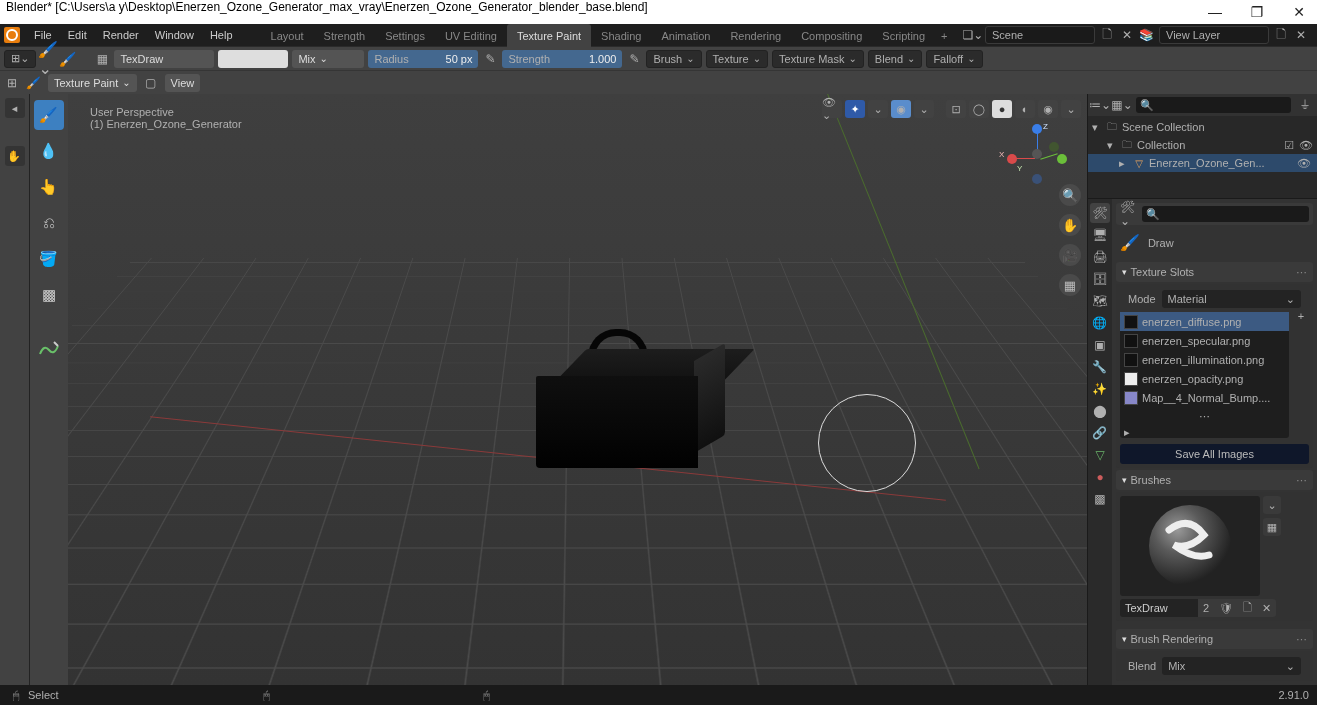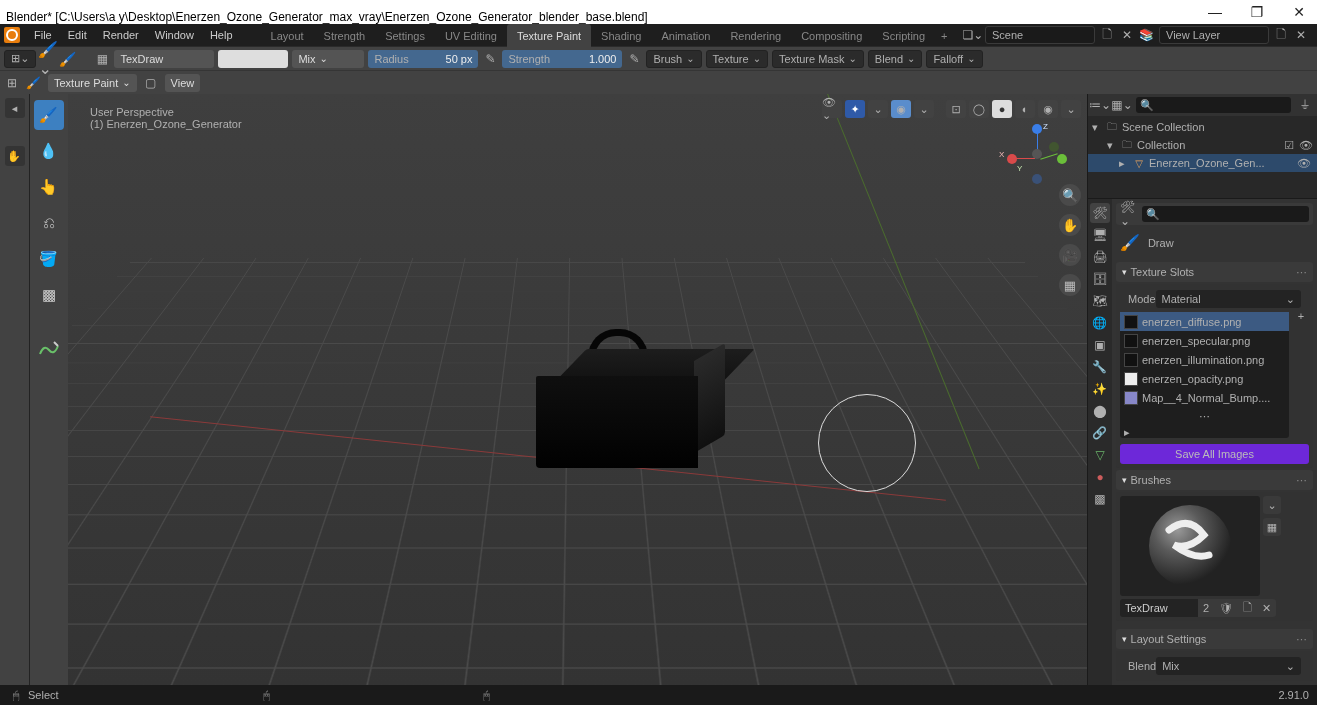--- a/index.html
+++ b/index.html
@@ -1,17 +1,17 @@
 <!DOCTYPE html>
 <html><head>
 <meta charset="utf-8">
 <style>
 *{margin:0;padding:0;box-sizing:border-box;font-family:"Segoe UI",Arial,sans-serif;font-size:11px;color:#b0b0b0;user-select:none}
 body{width:1317px;height:705px;background:#fff;position:relative;overflow:hidden}
-.titlebar{height:24px;background:#fff;display:flex;align-items:flex-end;padding:0 6px;color:#333}
+.titlebar{height:24px;background:#fff;display:flex;align-items:flex-start;padding:0 6px;color:#333}
 .titlebar .title{flex:1;font-size:12px;color:#000}
 .titlebar .wbtns{display:flex;gap:18px}
 .titlebar .wbtn{width:24px;height:24px;display:flex;align-items:center;justify-content:center;font-size:14px;color:#222}
 .menubar{height:22px;background:#1e1e1e;display:flex;align-items:center;padding:0 4px}
 .blender-logo{width:16px;height:16px;background:#e87d0d;border-radius:2px;margin-right:6px;position:relative}
 .blender-logo::after{content:"";position:absolute;width:8px;height:8px;border:2px solid #fff;border-radius:50%;top:2px;left:2px}
 .menu-item{padding:0 8px;color:#ccc;height:22px;display:flex;align-items:center}
 .tabs{display:flex;margin-left:20px;height:22px}
 .tab{padding:0 10px;color:#888;display:flex;align-items:center;height:24px}
 .tab.active{background:#424242;color:#ddd;border-radius:3px 3px 0 0}
@@ -76,29 +76,29 @@
 .pt{width:20px;height:20px;border-radius:3px;display:flex;align-items:center;justify-content:center;font-size:12px}
 .pt.active{background:#424242}
 .pt.red{color:#cc5c5c}
 .pt.wrench{color:#7aa0cc}
 .prop-body{flex:1;padding:4px;overflow:hidden;display:flex;flex-direction:column;gap:2px}
 .prop-head{height:22px;display:flex;align-items:center;gap:6px;background:#3a3a3a;border-radius:3px;padding:0 4px;margin-bottom:4px}
 .panel-hdr{background:#3a3a3a;height:20px;display:flex;align-items:center;padding:0 6px;border-radius:3px;font-size:11px;color:#ddd}
 .panel-hdr::before{content:"▾";margin-right:4px;font-size:9px}
 .dots{position:absolute;right:6px;color:#888}
 .panel-body{background:#323232;padding:4px;border-radius:0 0 3px 3px}
-.mode-row{display:flex;align-items:center;padding:2px 8px}
+.mode-row{display:flex;align-items:center;gap:6px;padding:2px 8px}
 .mode-sel{flex:1;background:#232323;border-radius:3px;padding:2px 6px;height:18px;display:flex;align-items:center;justify-content:space-between}
 .tex-list{background:#1e1e1e;border-radius:3px;margin:2px 0}
 .tex-row{display:flex;align-items:center;height:19px;padding:0 4px;gap:4px}
 .tex-row.sel{background:#3c5a82}
 .tex-thumb{width:14px;height:14px;background:#111;border:1px solid #444}
 .tex-thumb.white{background:#eee}
 .tex-thumb.purple{background:#8787c8}
-.save-all{background:#6d28d9;border-radius:3px;height:20px;display:flex;align-items:center;justify-content:center;margin-top:4px;color:#bbb}
+.save-all{background:#0f172a;border-radius:3px;height:20px;display:flex;align-items:center;justify-content:center;margin-top:4px;color:#bbb}
 .brush-preview{width:140px;height:100px;background:#222;border-radius:3px;display:flex;align-items:center;justify-content:center;position:relative}
 .brush-ball{width:82px;height:82px;border-radius:50%;background:radial-gradient(circle at 35% 30%,#999 0%,#5a5a5a 30%,#222 70%);position:relative}
 .brush-row{display:flex;gap:3px;align-items:flex-start}
 .brush-name{display:flex;align-items:center;margin-top:3px}
 .brush-name input{background:#232323;border:none;color:#ccc;padding:2px 5px;border-radius:3px 0 0 3px;height:18px;width:78px;font-size:11px}
 .brush-badge{background:#3a3a3a;padding:2px 5px;height:18px;display:flex;align-items:center;font-size:11px}
 .statusbar{height:20px;background:#1a1a1a;display:flex;align-items:center;padding:0 8px;color:#999;font-size:11px}
 .sb-ico{width:16px;height:16px;display:inline-flex;align-items:center;justify-content:center;margin-right:4px}
 .right-stack{display:flex;flex-direction:column;width:230px}
 .right-split-top{height:135px}
@@ -388,21 +388,21 @@
           <div class="brush-name">
             <input value="TexDraw" style="">
             <div class="brush-badge">2</div>
             <div class="brush-badge">🛡</div>
             <div class="brush-badge">🗋</div>
             <div class="brush-badge" style="border-radius:0 3px 3px 0">✕</div>
           </div>
         </div>
 
         <div class="panel-hdr" style="position:relative;margin-top:6px">
-          <span>Layout Settings</span>
+          <span>Brush Rendering</span>
             <span class="dots">⋯</span>
         </div>
         <div class="panel-body">
           <div class="mode-row">
             <span>Blend</span>
             <div class="mode-sel">
               <span>Mix</span>
                 <span>⌄</span>
             </div>
           </div>

